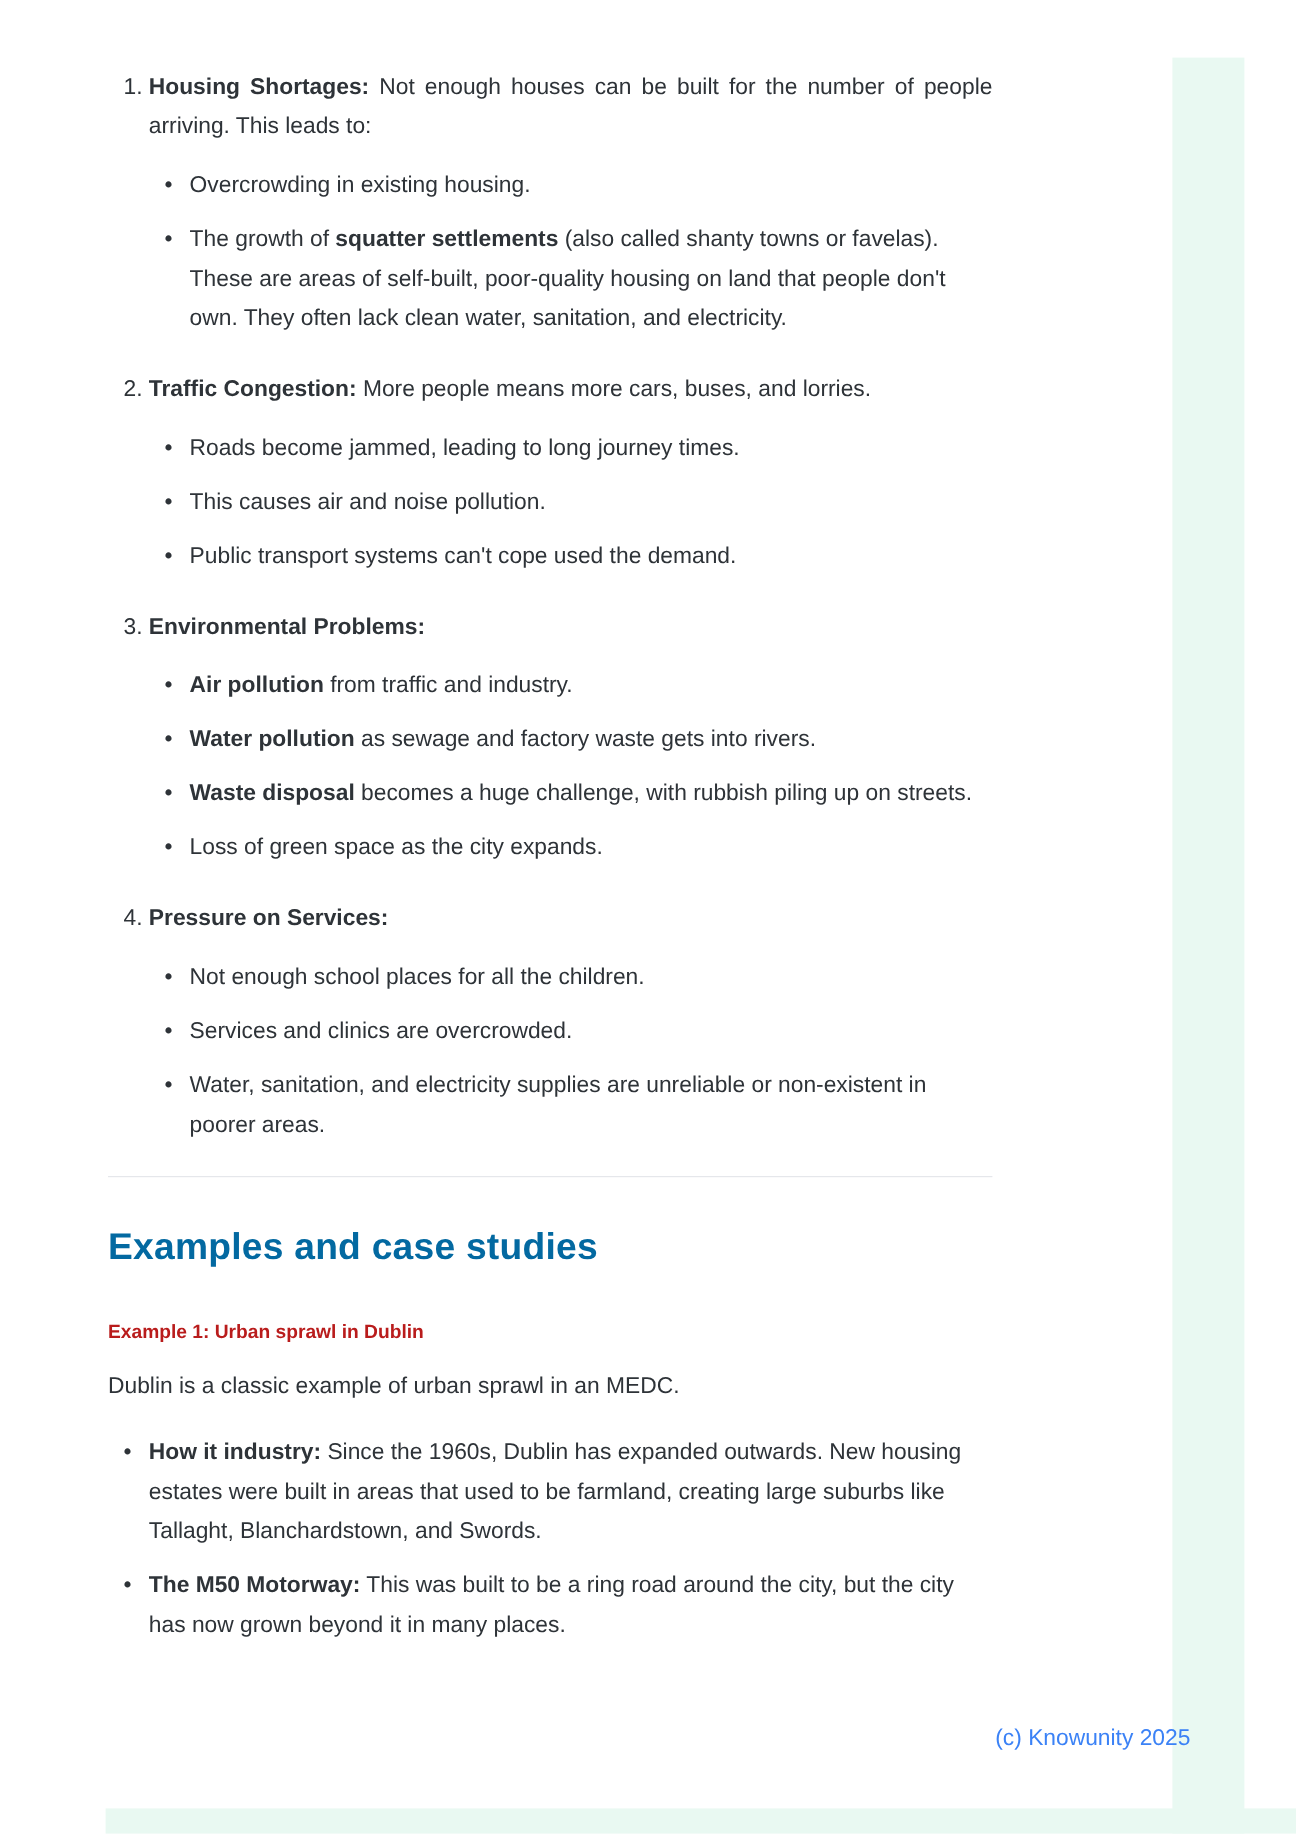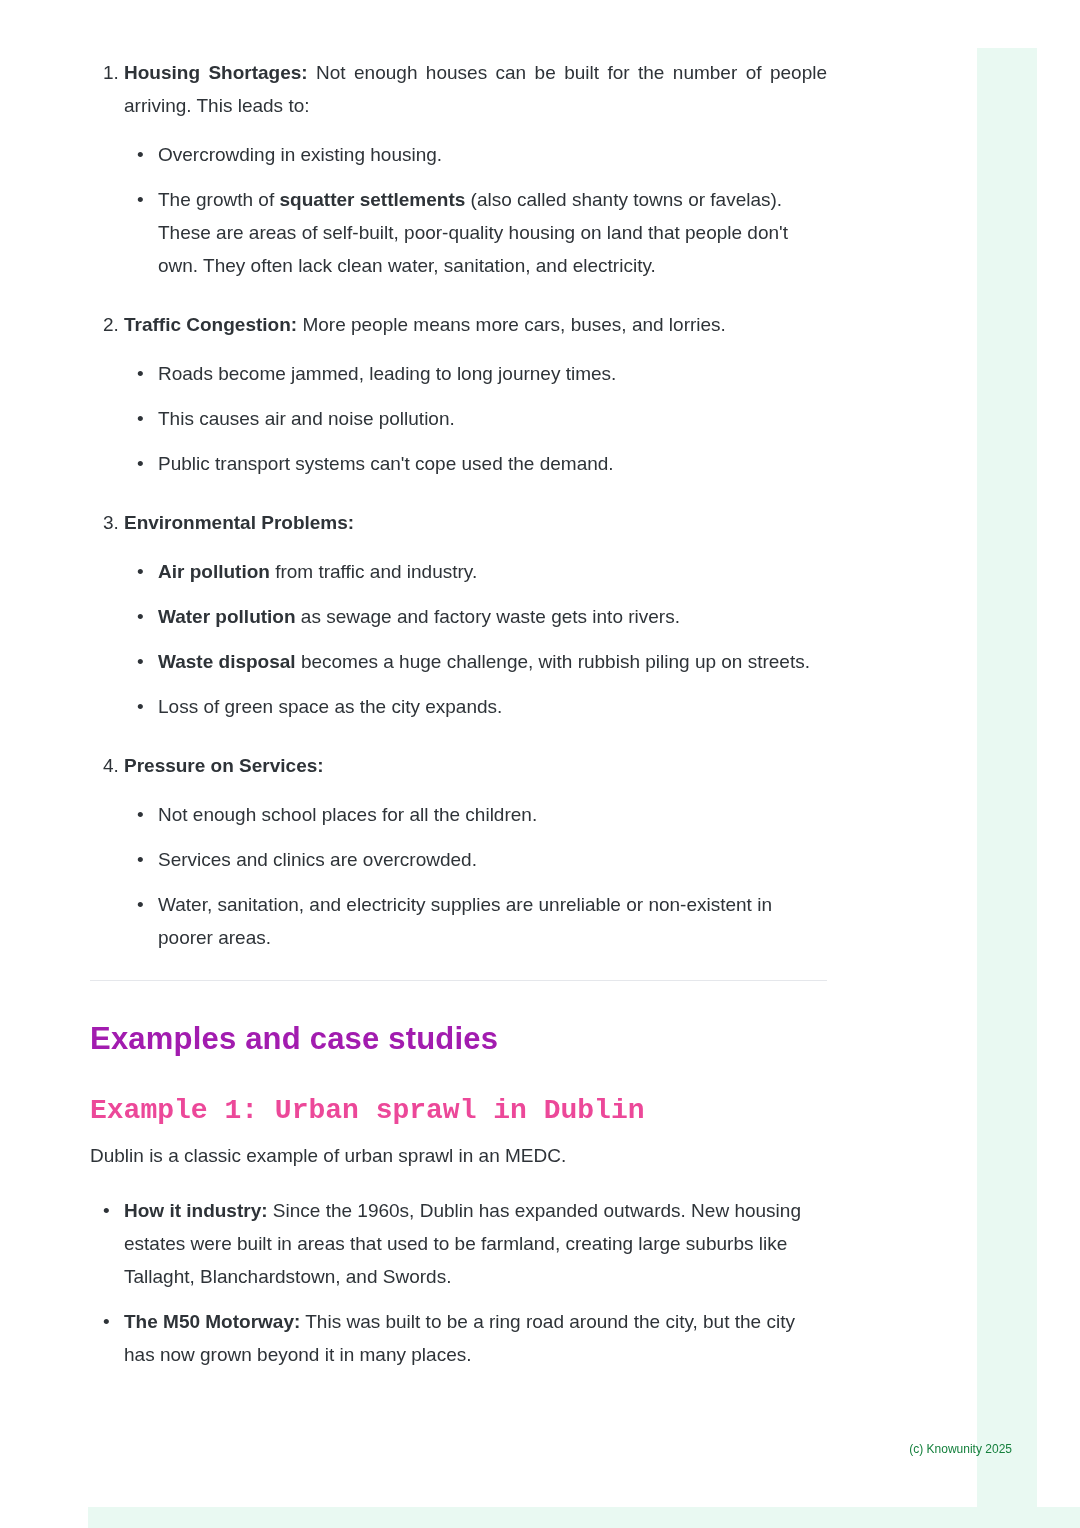--- a/index.html
+++ b/index.html
@@ -40,38 +40,37 @@
   .bullet-item + .bullet-item { margin-top: 12px; }
   .bullet-dot { flex: none; width: 21px; margin-left: 13px; font-size: 19px; line-height: 33px; }
   .bullet-body { flex: 1; min-width: 0; }
 
   .divider { border: none; border-top: 1px solid #e5e7eb; margin-top: 6px; }
 
   .h2 {
     margin-top: 38px;
     font-size: 31px; line-height: 40px;
     font-weight: 700;
-    color: #a21caf;
+    color: #0369a1;
     letter-spacing: 0.2px;
   }
   .h3 {
     margin-top: 36px;
-    font-size: 28px; line-height: 32px;
+    font-size: 16px; line-height: 32px;
     font-weight: 700;
-    color: #ec4899;
-    font-family: Liberation Mono, monospace;
+    color: #b91c1c;
   }
   .intro { margin-top: 12px; }
   .top-bullets { margin-top: 22px; }
 
   .copyright {
     position: absolute;
-    top: 1440px; right: 68px;
-    font-size: 12px; line-height: 18px;
-    color: #15803d;
+    top: 1440px; right: 88px;
+    font-size: 19px; line-height: 18px;
+    color: #3b82f6;
     z-index: 2;
   }
 </style>
 </head>
 <body>
 
 <div class="page">
   <div class="stripe-v"></div>
   <div class="stripe-h"></div>
 

